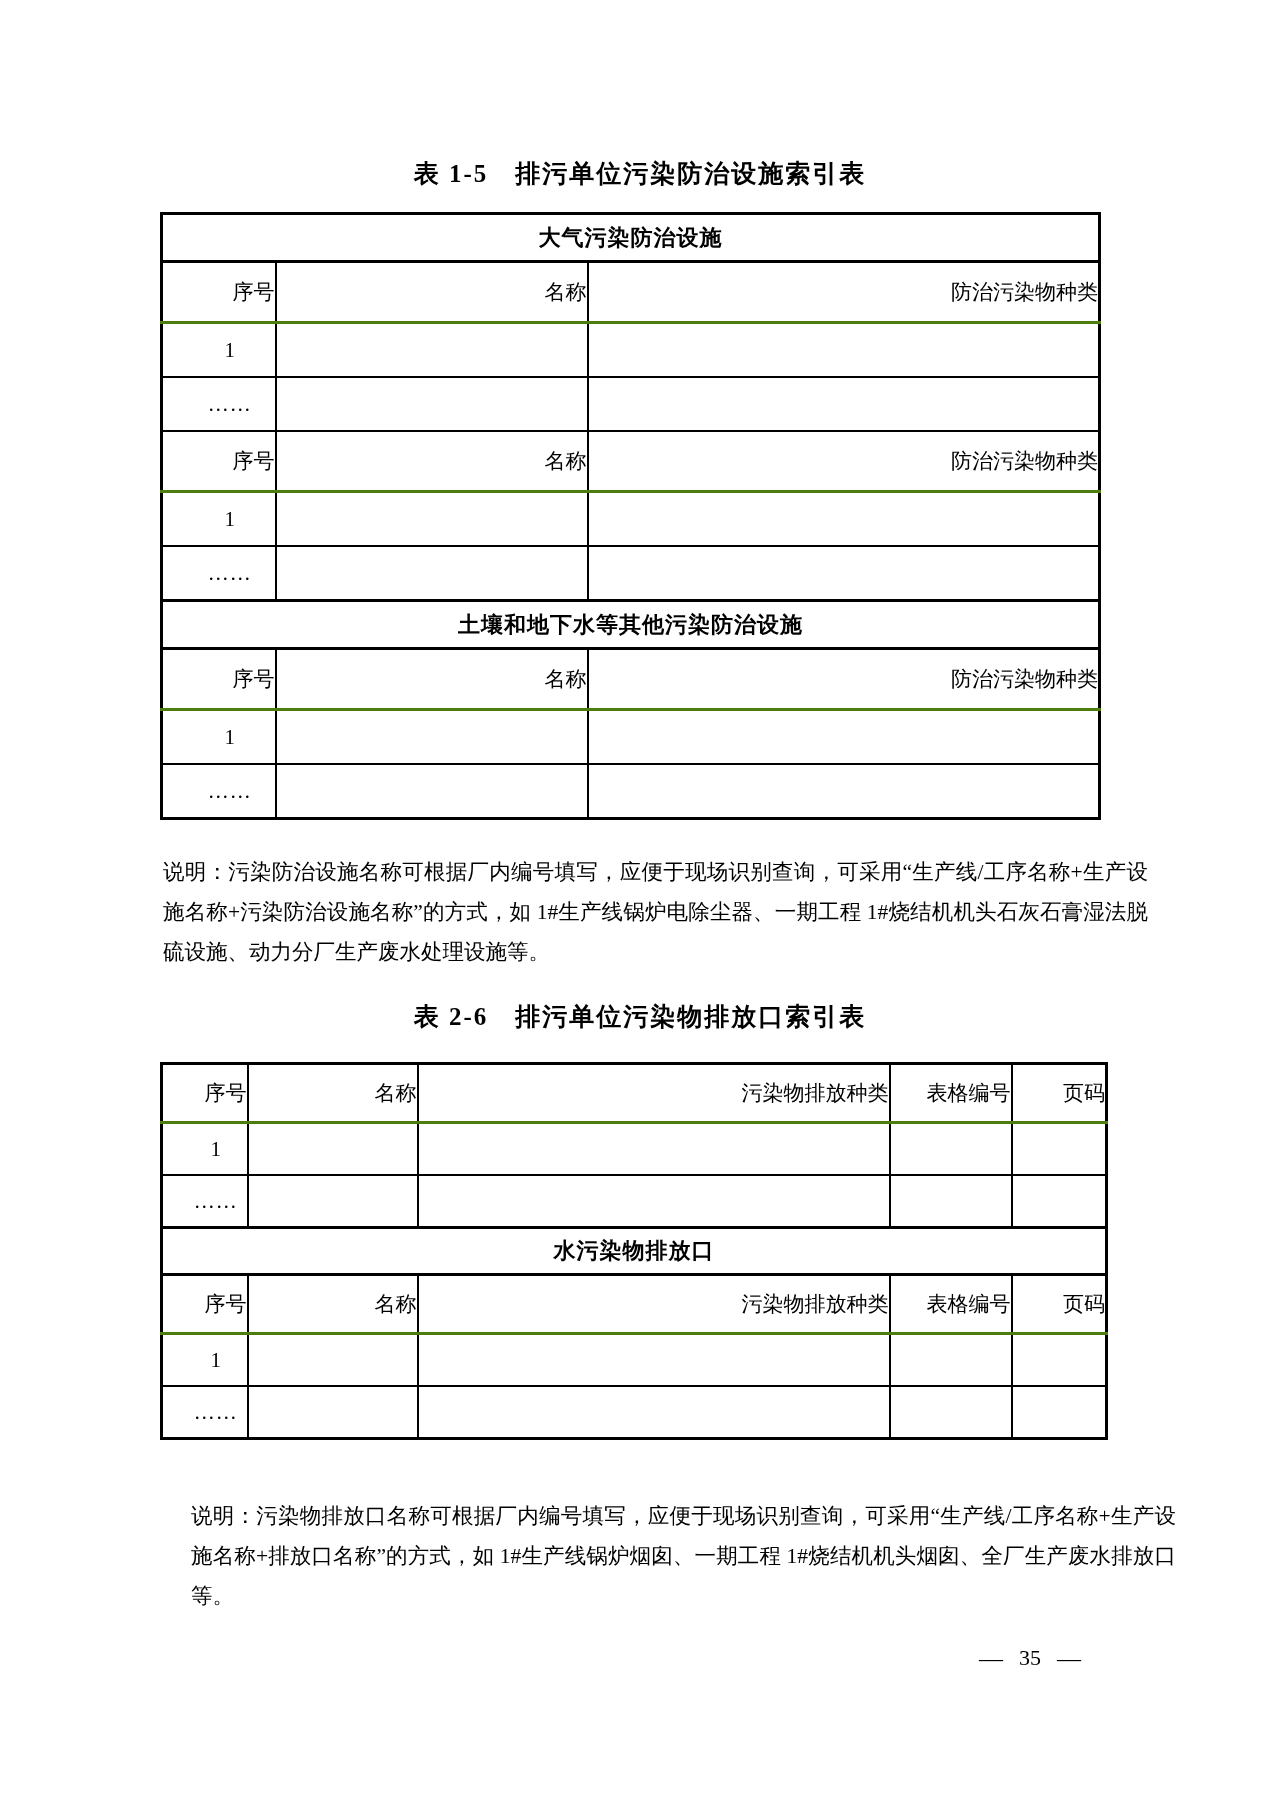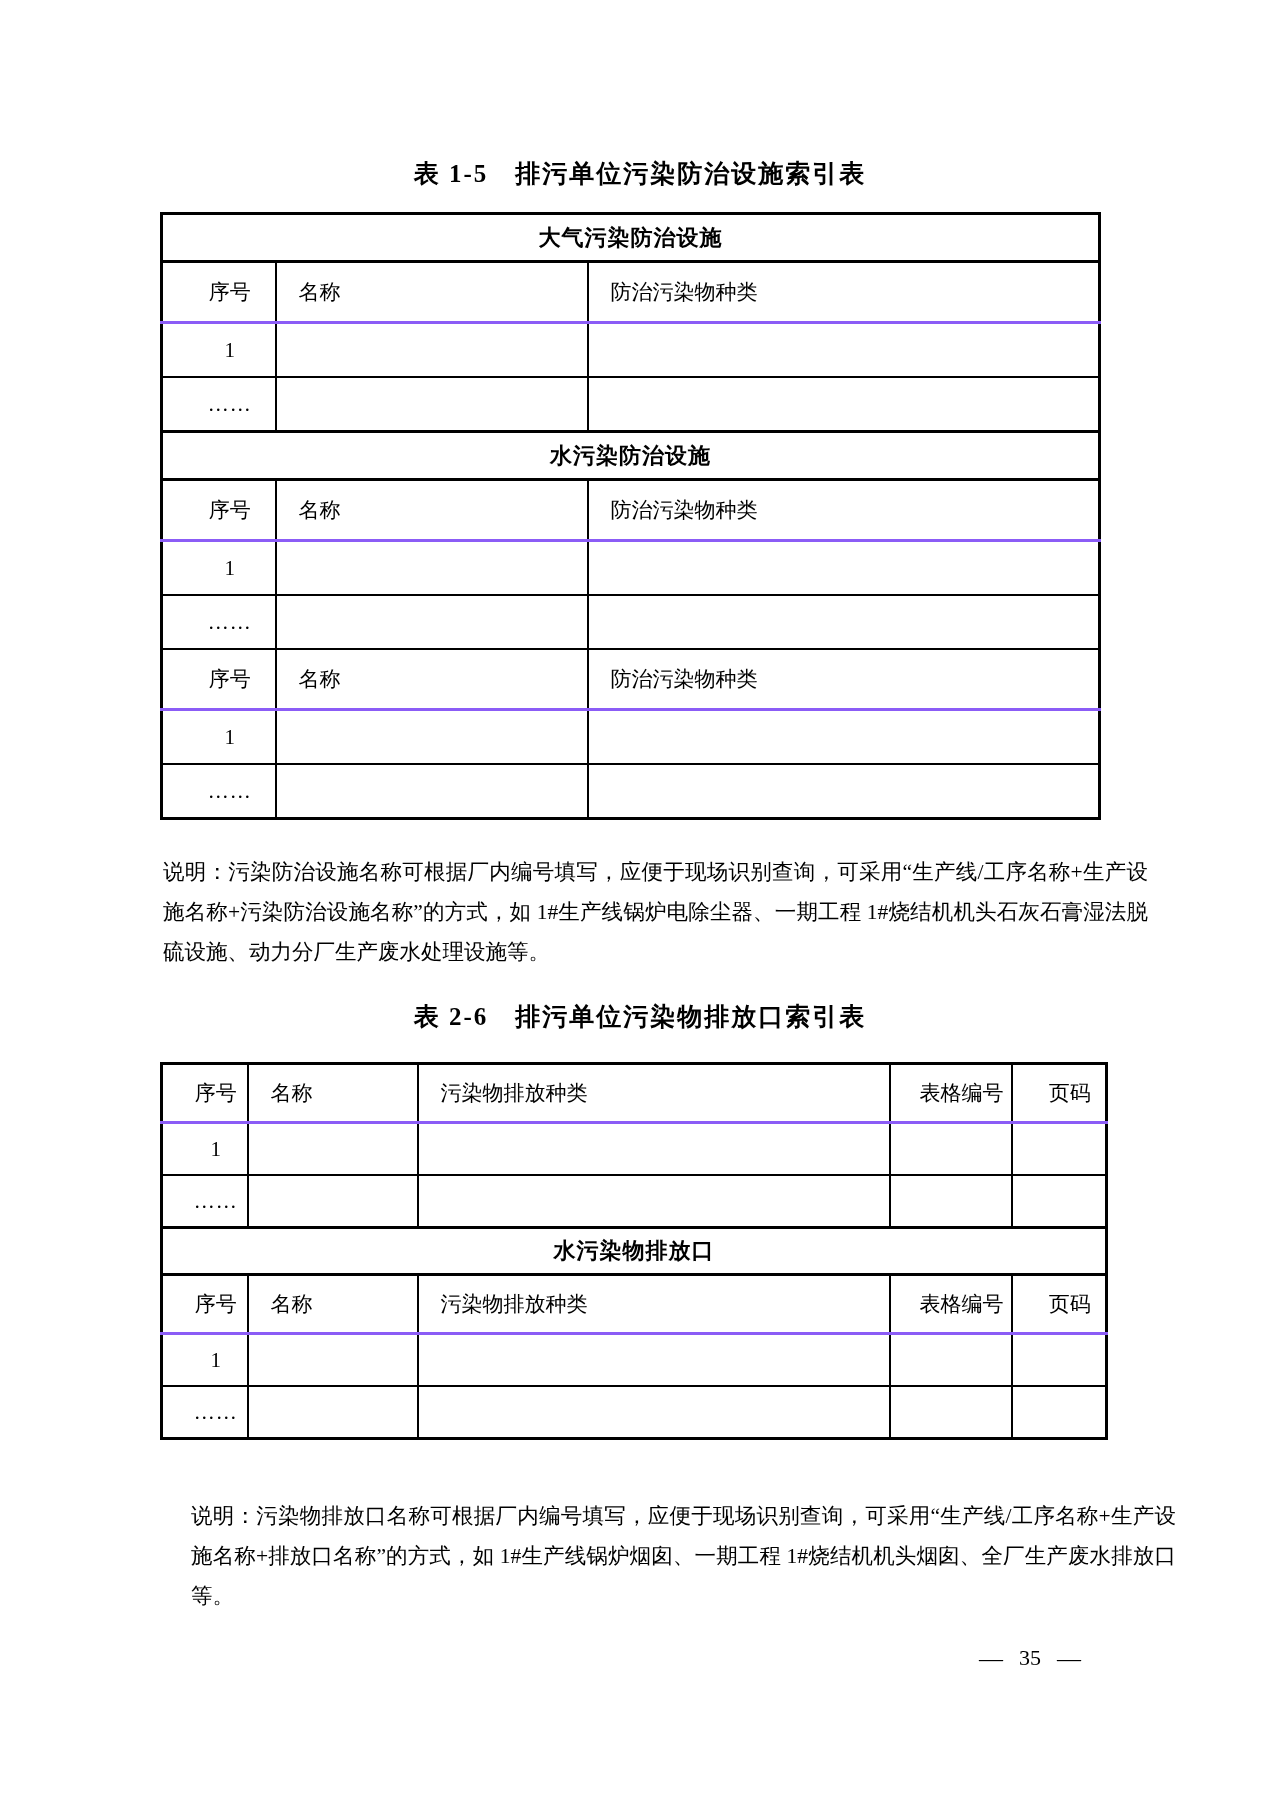--- a/index.html
+++ b/index.html
@@ -29,21 +29,21 @@
   table.idx td{border:2px solid #000;padding:0 0 0 22px;vertical-align:middle;}
   table.t1{top:212px;width:938px;padding-left:12px;}
   table.t2{top:1062px;width:945px;}
 
   tr.sec td{
     border-top:3px solid #000;border-bottom:3px solid #000;
     text-align:center;font-weight:bold;font-size:22px;
     font-family:"Liberation Sans",sans-serif;
     padding:0;letter-spacing:1px;
   }
-  tr.hdr td{border-bottom:3px solid #8b5cf6;}
+  tr.hdr td{border-bottom:3px solid #4d7c0f;text-align:right;}
   td.ctr{text-align:center;padding:0;}
   td.dots{letter-spacing:1px;}
 
   .t1 tr.sec td{height:45px;}
   .t1 tr.hdr td{height:58px;}
   .t1 tr.row td{height:52px;}
   .t2 tr.sec td{height:44px;}
   .t2 tr.hdr td{height:56px;}
   .t2 tr.row td{height:50px;}
 
@@ -89,39 +89,39 @@
       <td class="ctr">1</td>
       <td></td>
       <td></td>
     </tr>
     <tr class="row">
       <td class="ctr dots">……</td>
       <td></td>
       <td></td>
     </tr>
 
+    <tr class="hdr">
+      <td class="ctr">序号</td>
+      <td>名称</td>
+      <td>防治污染物种类</td>
+    </tr>
+    <tr class="row">
+      <td class="ctr">1</td>
+      <td></td>
+      <td></td>
+    </tr>
+    <tr class="row">
+      <td class="ctr dots">……</td>
+      <td></td>
+      <td></td>
+    </tr>
+
     <tr class="sec">
-      <td colspan="3">水污染防治设施</td>
-    </tr>
-    <tr class="hdr">
-      <td class="ctr">序号</td>
-      <td>名称</td>
-      <td>防治污染物种类</td>
-    </tr>
-    <tr class="row">
-      <td class="ctr">1</td>
-      <td></td>
-      <td></td>
-    </tr>
-    <tr class="row">
-      <td class="ctr dots">……</td>
-      <td></td>
-      <td></td>
-    </tr>
-
+      <td colspan="3">土壤和地下水等其他污染防治设施</td>
+    </tr>
     <tr class="hdr">
       <td class="ctr">序号</td>
       <td>名称</td>
       <td>防治污染物种类</td>
     </tr>
     <tr class="row">
       <td class="ctr">1</td>
       <td></td>
       <td></td>
     </tr>

